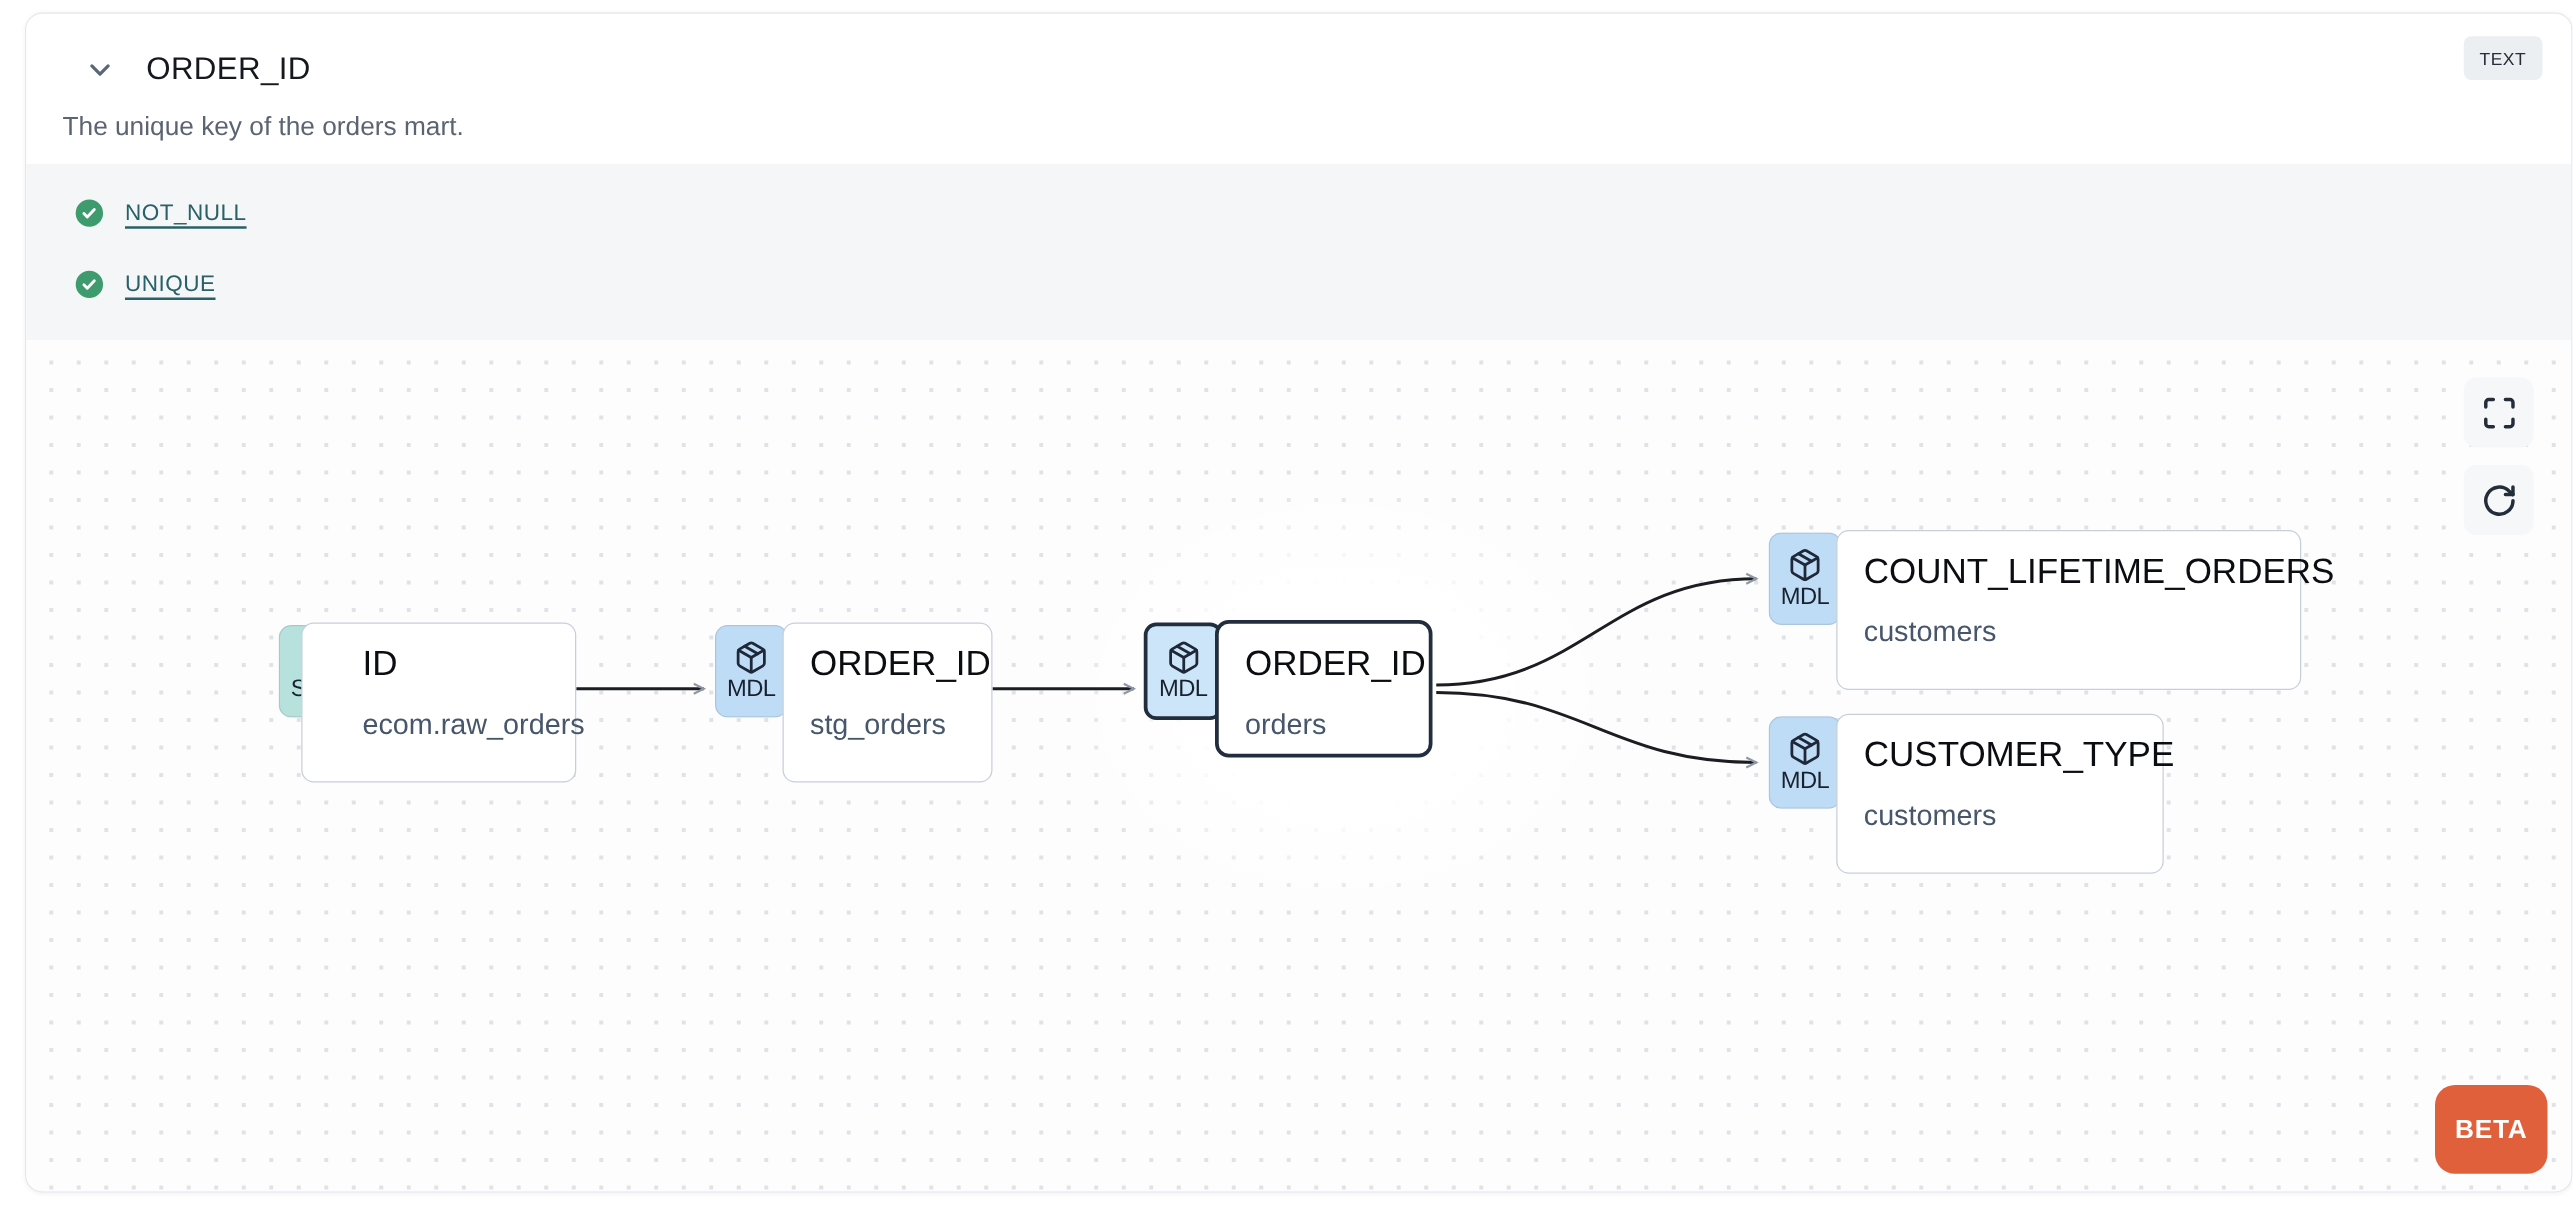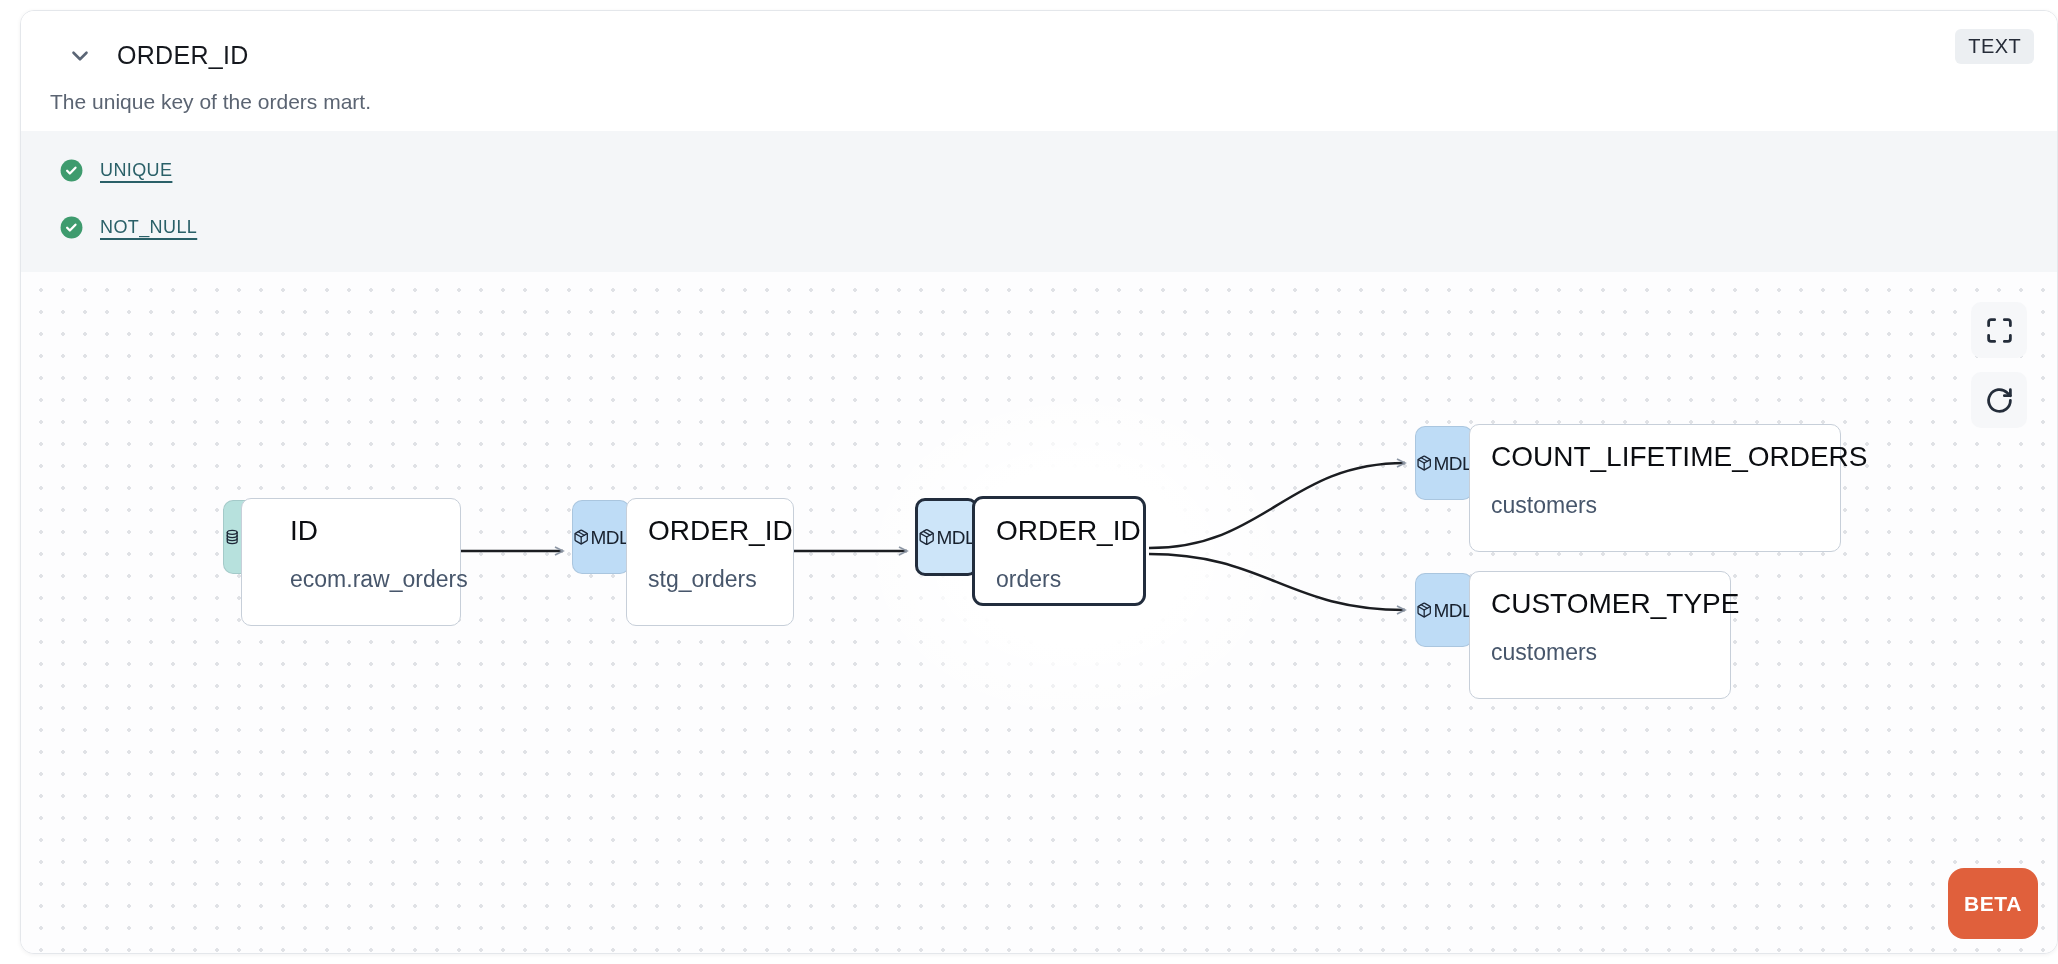--- a/index.html
+++ b/index.html
@@ -8,21 +8,21 @@
   .panel { position:absolute; left:20px; top:10px; width:2038px; height:944px; background:#fff;
            border:1px solid #e4e7eb; border-radius:14px; box-shadow:0 1px 4px rgba(16,24,40,.06); overflow:hidden; }
 
   
   .panel-header { position:relative; height:120px; background:#fff; }
   .chevron-btn { position:absolute; left:40px; top:28px; width:38px; height:34px; background:transparent; border:none;
                  display:flex; align-items:center; justify-content:center; cursor:pointer; }
   .chevron-btn svg { width:26px; height:26px; stroke:#5b6676; stroke-width:2.4; fill:none; stroke-linecap:round; stroke-linejoin:round; }
   .panel-title { position:absolute; left:96px; top:30px; font-size:25px; font-weight:500; color:#15181e; letter-spacing:.3px; }
   .type-badge { position:absolute; right:23px; top:18px; height:35px; padding:0 13px; background:#eceff2; border-radius:6px;
-                color:#262c38; font-size:20px; font-weight:500; letter-spacing:.4px; display:flex; align-items:center; }
+                color:#262c38; font-size:14px; font-weight:500; letter-spacing:.4px; display:flex; align-items:center; }
   .panel-desc { position:absolute; left:29px; top:79px; font-size:21px; color:#5b6472; }
 
   
   .tests { position:absolute; top:120px; left:0; right:0; height:141px; background:#f4f6f8;
            padding:26px 0 0 38px; display:flex; flex-direction:column; gap:31px; }
   .test-row { display:flex; align-items:center; gap:16px; height:26px; }
   .check-icon { width:25px; height:25px; display:block; }
   .test-link { font-size:18px; font-weight:500; color:#2a6068; text-decoration:underline; text-underline-offset:5px;
                text-decoration-thickness:1.5px; letter-spacing:.4px; cursor:pointer; }
 
@@ -32,21 +32,21 @@
             background-image:radial-gradient(circle, #e0e2e6 1.7px, transparent 1.8px);
             background-size:22px 22px; background-position:9px 7px; }
   .glow { position:absolute; left:828px; top:110px; width:450px; height:350px; pointer-events:none;
           background:radial-gradient(closest-side, #ffffff 50%, rgba(255,255,255,0) 100%); }
   svg.edges { position:absolute; left:0; top:0; width:2036px; height:683px; pointer-events:none; }
   svg.edges path.edge { stroke:#1b1d21; stroke-width:2.4; fill:none; }
 
   
   .node { position:absolute; cursor:pointer; }
   .badge { position:absolute; left:0; top:2px; width:58px; height:74px; border-radius:10px;
-           display:flex; flex-direction:row; align-items:center; justify-content:center; gap:1px; z-index:1;
+           display:flex; flex-direction:column; align-items:center; justify-content:center; gap:1px; z-index:1;
            border:1px solid rgba(30,41,59,.12); }
   .badge svg { width:28px; height:28px; stroke:#1e2838; stroke-width:1.9; fill:none; stroke-linecap:round; stroke-linejoin:round; }
   .badge .badge-label { font-size:19px; color:#18212e; font-weight:500; letter-spacing:-.5px; line-height:21px; }
   .badge-src { background:#b7e1dd;margin-left:36px; }
   .badge-mdl { background:#bedcf6; }
   .node-card { position:absolute; left:54px; top:0; background:#fff; border:1.5px solid #c7cfd9; border-radius:10px;
                padding:15px 21px 0 21px; z-index:2; height:128px; }
   .node-title { font-size:28px; color:#0b0d11; font-weight:500; white-space:nowrap; line-height:33px; }
   .node-subtitle { font-size:23px; color:#47566b; margin-top:19px; white-space:nowrap; }
 
@@ -84,28 +84,28 @@
     <div class="type-badge">TEXT</div>
     <div class="panel-desc">The unique key of the orders mart.</div>
   </div>
 
   <div class="tests">
     <div class="test-row">
       <svg class="check-icon" viewBox="0 0 24 24">
         <circle cx="12" cy="12" r="10.5" fill="#3e9b6e"></circle>
         <path d="m7.8 12.3 2.6 2.6 5.4-5.6" stroke="#ffffff" stroke-width="2.2" fill="none" stroke-linecap="round" stroke-linejoin="round"></path>
       </svg>
-      <a class="test-link">UNIQUE</a>
+      <a class="test-link">NOT_NULL</a>
     </div>
     <div class="test-row">
       <svg class="check-icon" viewBox="0 0 24 24">
         <circle cx="12" cy="12" r="10.5" fill="#3e9b6e"></circle>
         <path d="m7.8 12.3 2.6 2.6 5.4-5.6" stroke="#ffffff" stroke-width="2.2" fill="none" stroke-linecap="round" stroke-linejoin="round"></path>
       </svg>
-      <a class="test-link">NOT_NULL</a>
+      <a class="test-link">UNIQUE</a>
     </div>
   </div>
 
   <div class="canvas">
     <div class="glow"></div>
 
     <svg class="edges" viewBox="0 0 2036 683">
       <defs>
         <marker id="arrow" markerUnits="userSpaceOnUse" markerWidth="16" markerHeight="16" refX="11" refY="7" orient="auto">
           <path d="M3,3 L11,7 L3,11" fill="none" stroke="#8d97a5" stroke-width="1.7"></path>

